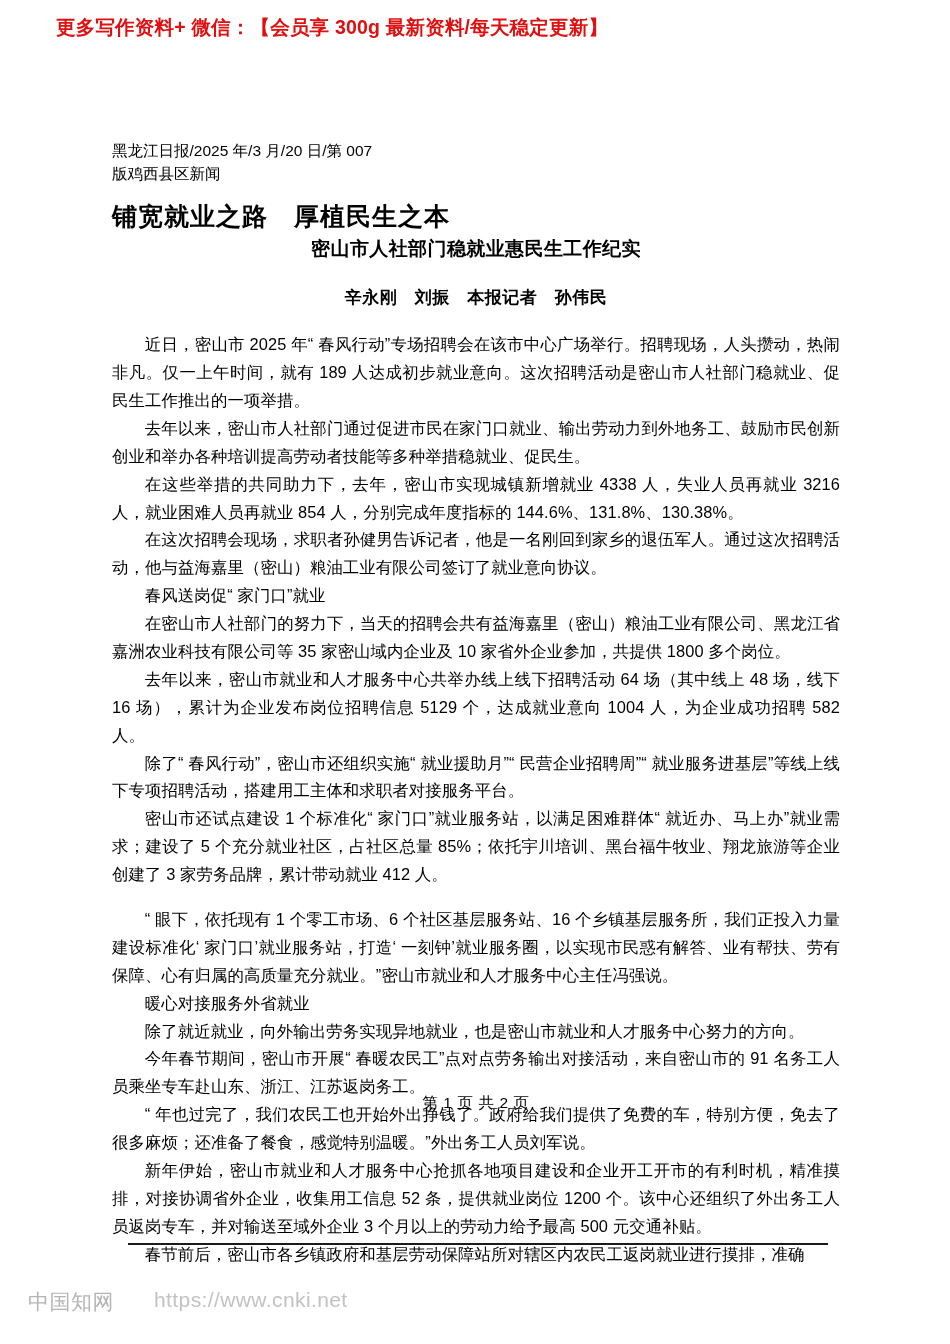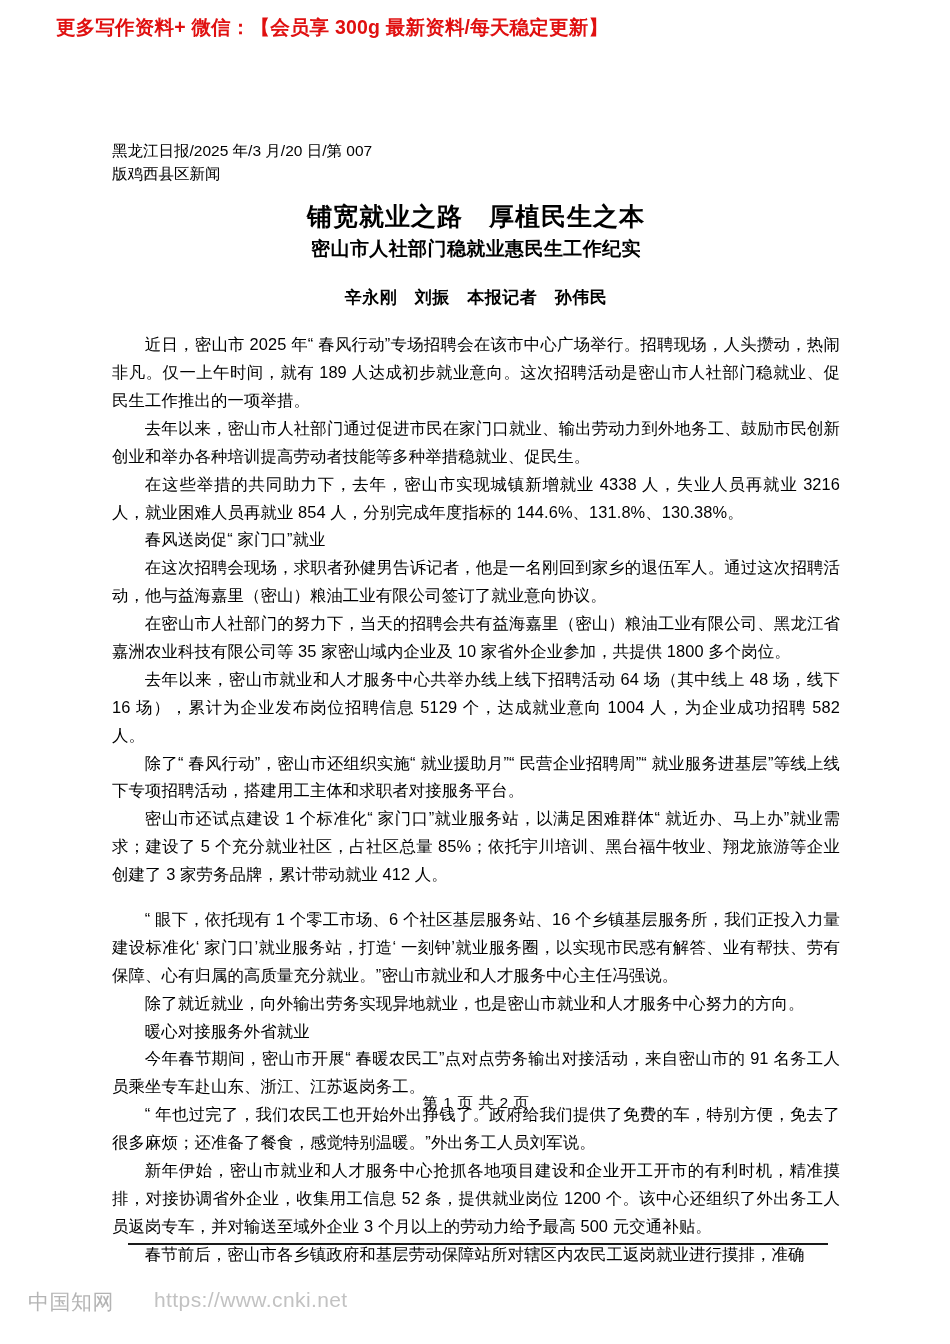--- a/index.html
+++ b/index.html
@@ -47,21 +47,21 @@
   }
 
   .masthead {
     font-size: 15.5px;
     line-height: 1.48;
     color: #000;
     margin-bottom: 14px;
   }
 
   .headline {
-    text-align: center;
+    text-align: left;
     font-size: 25px;
     font-weight: bold;
     line-height: 1.35;
     letter-spacing: 1px;
     margin: 10px 0 2px 0;
   }
   .subheadline {
     text-align: center;
     font-size: 19px;
     font-weight: bold;
@@ -152,29 +152,29 @@
     <h1 class="headline">铺宽就业之路　厚植民生之本</h1>
 
     <h2 class="subheadline">密山市人社部门稳就业惠民生工作纪实</h2>
 
     <div class="byline">辛永刚　刘振　本报记者　孙伟民</div>
 
     <div class="body-text">
       <p>近日，密山市 2025 年“ 春风行动”专场招聘会在该市中心广场举行。招聘现场，人头攒动，热闹非凡。仅一上午时间，就有 189 人达成初步就业意向。这次招聘活动是密山市人社部门稳就业、促民生工作推出的一项举措。</p>
       <p>去年以来，密山市人社部门通过促进市民在家门口就业、输出劳动力到外地务工、鼓励市民创新创业和举办各种培训提高劳动者技能等多种举措稳就业、促民生。</p>
       <p>在这些举措的共同助力下，去年，密山市实现城镇新增就业 4338 人，失业人员再就业 3216 人，就业困难人员再就业 854 人，分别完成年度指标的 144.6%、131.8%、130.38%。</p>
+      <p>在这次招聘会现场，求职者孙健男告诉记者，他是一名刚回到家乡的退伍军人。通过这次招聘活动，他与益海嘉里（密山）粮油工业有限公司签订了就业意向协议。</p>
       <p>春风送岗促“ 家门口”就业</p>
-      <p>在这次招聘会现场，求职者孙健男告诉记者，他是一名刚回到家乡的退伍军人。通过这次招聘活动，他与益海嘉里（密山）粮油工业有限公司签订了就业意向协议。</p>
       <p>在密山市人社部门的努力下，当天的招聘会共有益海嘉里（密山）粮油工业有限公司、黑龙江省嘉洲农业科技有限公司等 35 家密山域内企业及 10 家省外企业参加，共提供 1800 多个岗位。</p>
       <p>去年以来，密山市就业和人才服务中心共举办线上线下招聘活动 64 场（其中线上 48 场，线下 16 场），累计为企业发布岗位招聘信息 5129 个，达成就业意向 1004 人，为企业成功招聘 582 人。</p>
       <p>除了“ 春风行动”，密山市还组织实施“ 就业援助月”“ 民营企业招聘周”“ 就业服务进基层”等线上线下专项招聘活动，搭建用工主体和求职者对接服务平台。</p>
       <p>密山市还试点建设 1 个标准化“ 家门口”就业服务站，以满足困难群体“ 就近办、马上办”就业需求；建设了 5 个充分就业社区，占社区总量 85%；依托宇川培训、黑台福牛牧业、翔龙旅游等企业创建了 3 家劳务品牌，累计带动就业 412 人。</p>
       <p class="gap-before">“ 眼下，依托现有 1 个零工市场、6 个社区基层服务站、16 个乡镇基层服务所，我们正投入力量建设标准化‘ 家门口’就业服务站，打造‘ 一刻钟’就业服务圈，以实现市民惑有解答、业有帮扶、劳有保障、心有归属的高质量充分就业。”密山市就业和人才服务中心主任冯强说。</p>
+      <p>暖心对接服务外省就业</p>
       <p>除了就近就业，向外输出劳务实现异地就业，也是密山市就业和人才服务中心努力的方向。</p>
-      <p>暖心对接服务外省就业</p>
       <p>今年春节期间，密山市开展“ 春暖农民工”点对点劳务输出对接活动，来自密山市的 91 名务工人员乘坐专车赴山东、浙江、江苏返岗务工。</p>
       <p>“ 年也过完了，我们农民工也开始外出挣钱了。政府给我们提供了免费的车，特别方便，免去了很多麻烦；还准备了餐食，感觉特别温暖。”外出务工人员刘军说。</p>
       <p>新年伊始，密山市就业和人才服务中心抢抓各地项目建设和企业开工开市的有利时机，精准摸排，对接协调省外企业，收集用工信息 52 条，提供就业岗位 1200 个。该中心还组织了外出务工人员返岗专车，并对输送至域外企业 3 个月以上的劳动力给予最高 500 元交通补贴。</p>
       <p>春节前后，密山市各乡镇政府和基层劳动保障站所对辖区内农民工返岗就业进行摸排，准确</p>
     </div>
   </div>
 
   <div class="page-footer">
     <span class="inner">第 1 页 共 2 页</span>
   </div>

